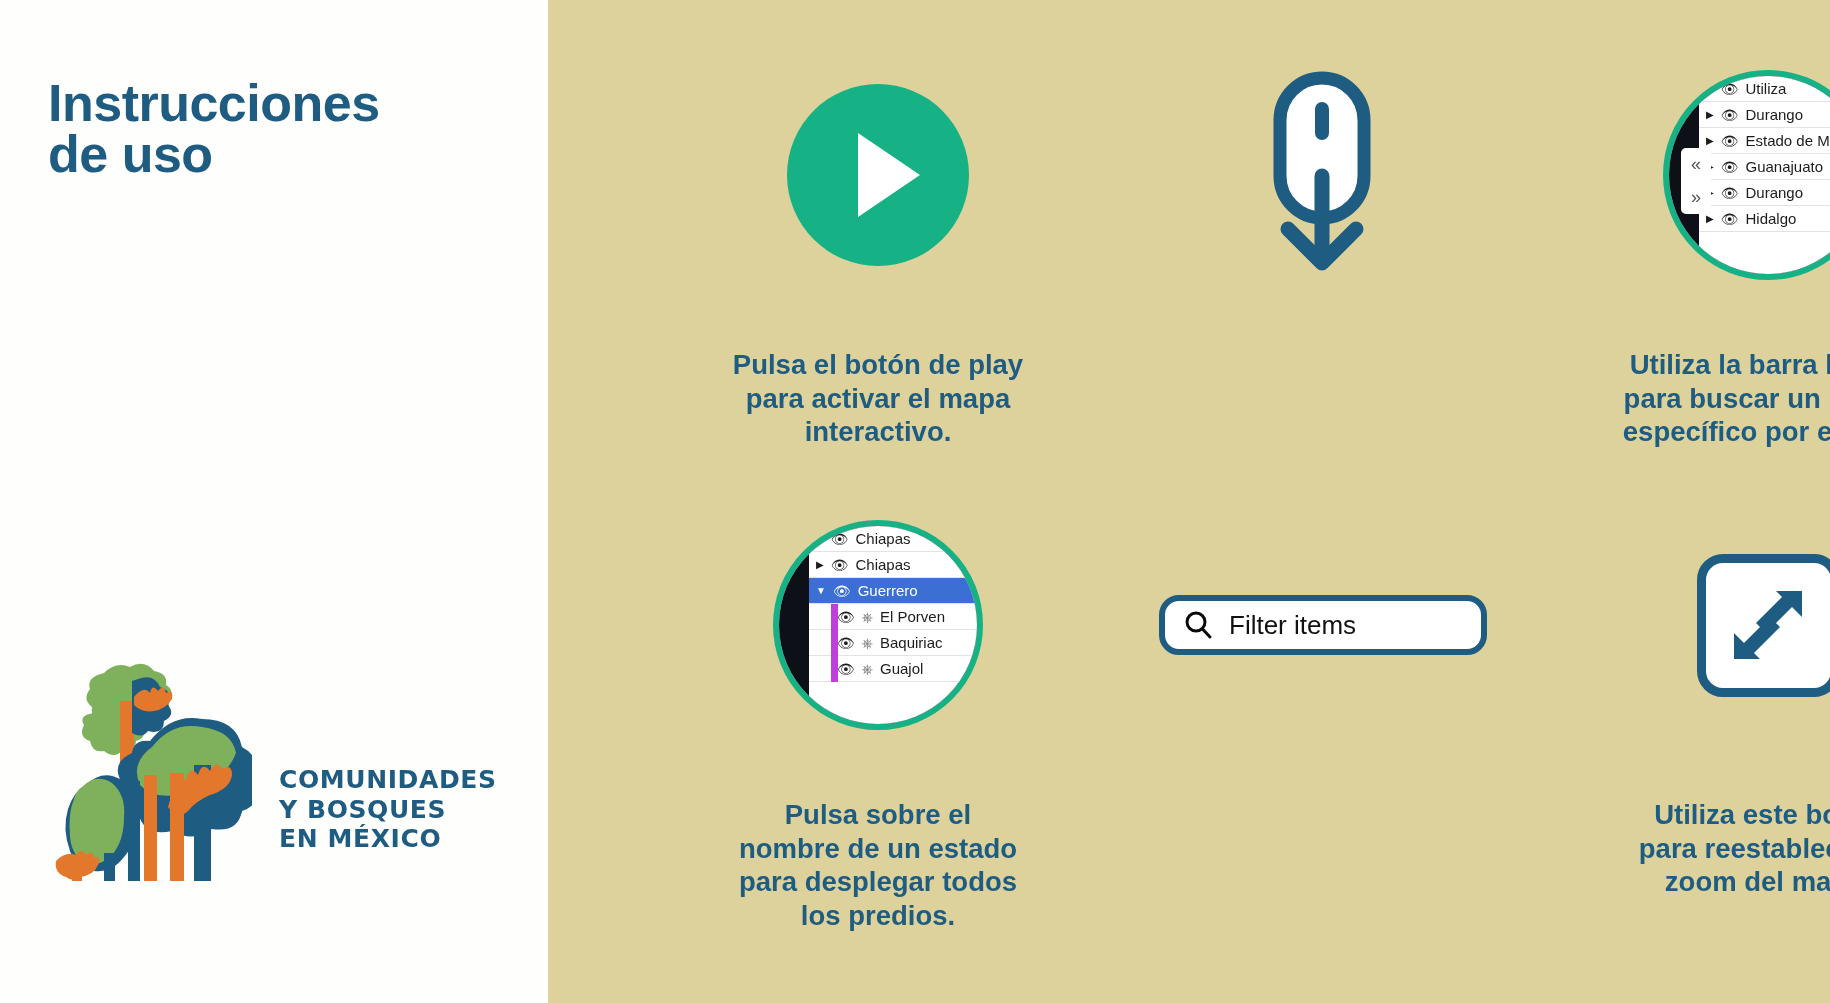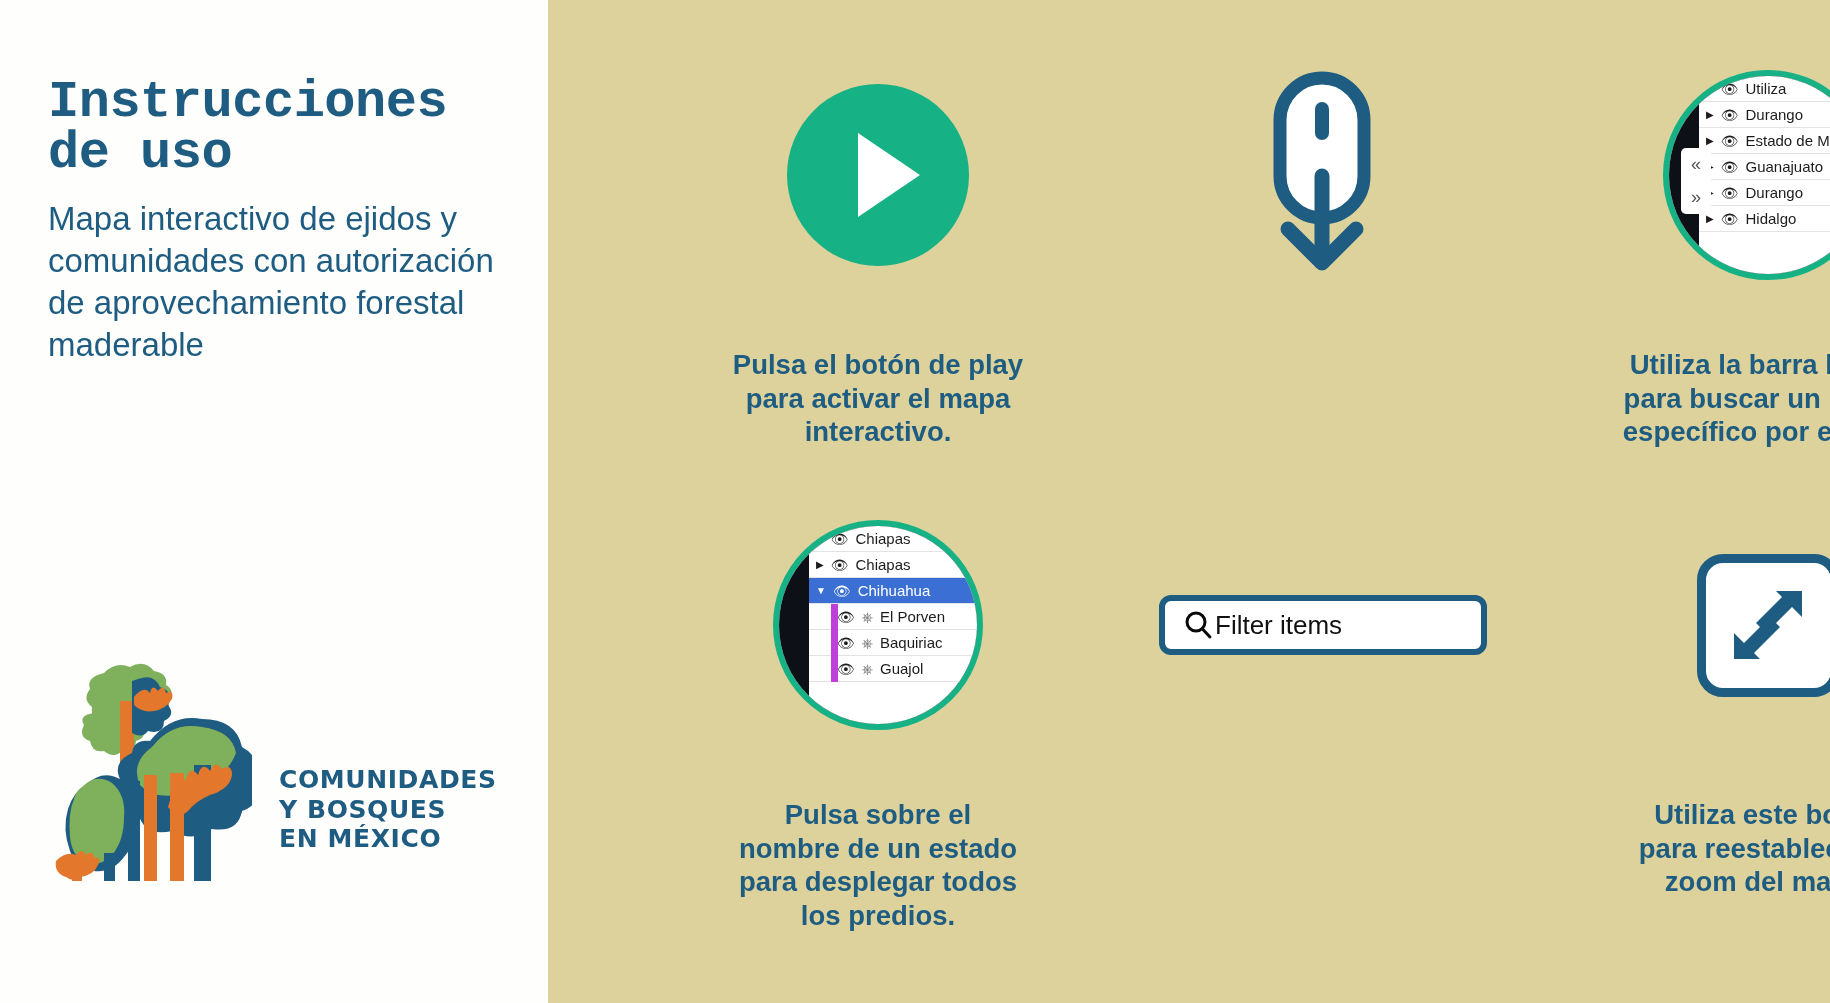--- a/index.html
+++ b/index.html
@@ -25,21 +25,21 @@
     background: #fefefd;
     flex: 0 0 548px;
   }
   #intro-block {
     position: absolute;
     left: 48px;
     top: 78px;
     width: 470px;
   }
   #page-title {
-    font-family: Liberation Mono, monospace;
+    font-family: Liberation Sans, sans-serif;
     font-weight: 700;
     font-size: 52px;
     line-height: 0.98;
     color: #1e5c82;
     letter-spacing: -0.5px;
   }
   #page-subtitle {
     margin-top: 18px;
     font-family: "Liberation Sans", sans-serif;
     font-weight: 400;
@@ -177,23 +177,23 @@
     z-index: 4;
     font-size: 18px;
     color: #555;
   }
 
   
   .filter-box {
     width: 328px; height: 60px;
     background: #ffffff;
     border: 6px solid #1e5c82;
-    border-radius: 12px;
+    border-radius: 20px;
     display: flex; align-items: center;
-    gap: 2px;
+    gap: 16px;
     padding-left: 18px;
   }
   .filter-label {
     font-family: "Liberation Sans", sans-serif;
     font-size: 26px;
     color: #111111;
   }
 
   
   .reset-btn {
@@ -209,21 +209,20 @@
 
 <div id="root">
 
   <div id="left-panel">
 
     <div id="intro-block">
       <div id="page-title">
         <div>Instrucciones</div>
         <div>de uso</div>
       </div>
-      <div id="page-subtitle">Mapa interactivo de ejidos y comunidades con autorización de aprovechamiento forestal maderable</div>
     </div>
 
     <div id="logo-block">
       <svg id="logo-mark" width="210" height="250" viewBox="0 0 210 250" xmlns="http://www.w3.org/2000/svg">
 
         <path fill="#7fb15c" d="M62 18 q12 -12 26 -6 q14 -8 24 4 q14 2 12 14 q10 6 2 16 q4 12 -8 14 q-2 12 -16 10 q-8 10 -20 2 q-14 6 -20 -6 q-14 0 -12 -14 q-10 -8 -2 -18 q-4 -12 14 -16 z"></path>
         <path fill="#7fb15c" d="M52 58 q10 -10 22 -4 q10 -8 20 2 q12 4 6 16 q6 10 -6 14 q0 12 -14 10 q-8 8 -18 0 q-12 2 -14 -10 q-12 -4 -6 -16 q-6 -10 10 -12 z"></path>
 
         <rect x="78" y="46" width="14" height="132" fill="#e3772c"></rect>
 
@@ -340,21 +339,21 @@
               <span>Chiapas</span>
             </div>
             <div class="panel-row">
               <span class="tri">▶</span>
               <span class="eye-ico">👁</span>
               <span>Chiapas</span>
             </div>
             <div class="panel-row selected">
               <span class="tri">▼</span>
               <span class="eye-ico">👁</span>
-              <span>Chihuahua</span>
+              <span>Guerrero</span>
             </div>
             <div class="panel-row child">
               <span class="eye-ico">👁</span>
               <span class="puzzle-ico">⎈</span>
               <span>El Porven</span>
             </div>
             <div class="panel-row child">
               <span class="eye-ico">👁</span>
               <span class="puzzle-ico">⎈</span>
               <span>Baquiriac</span>

